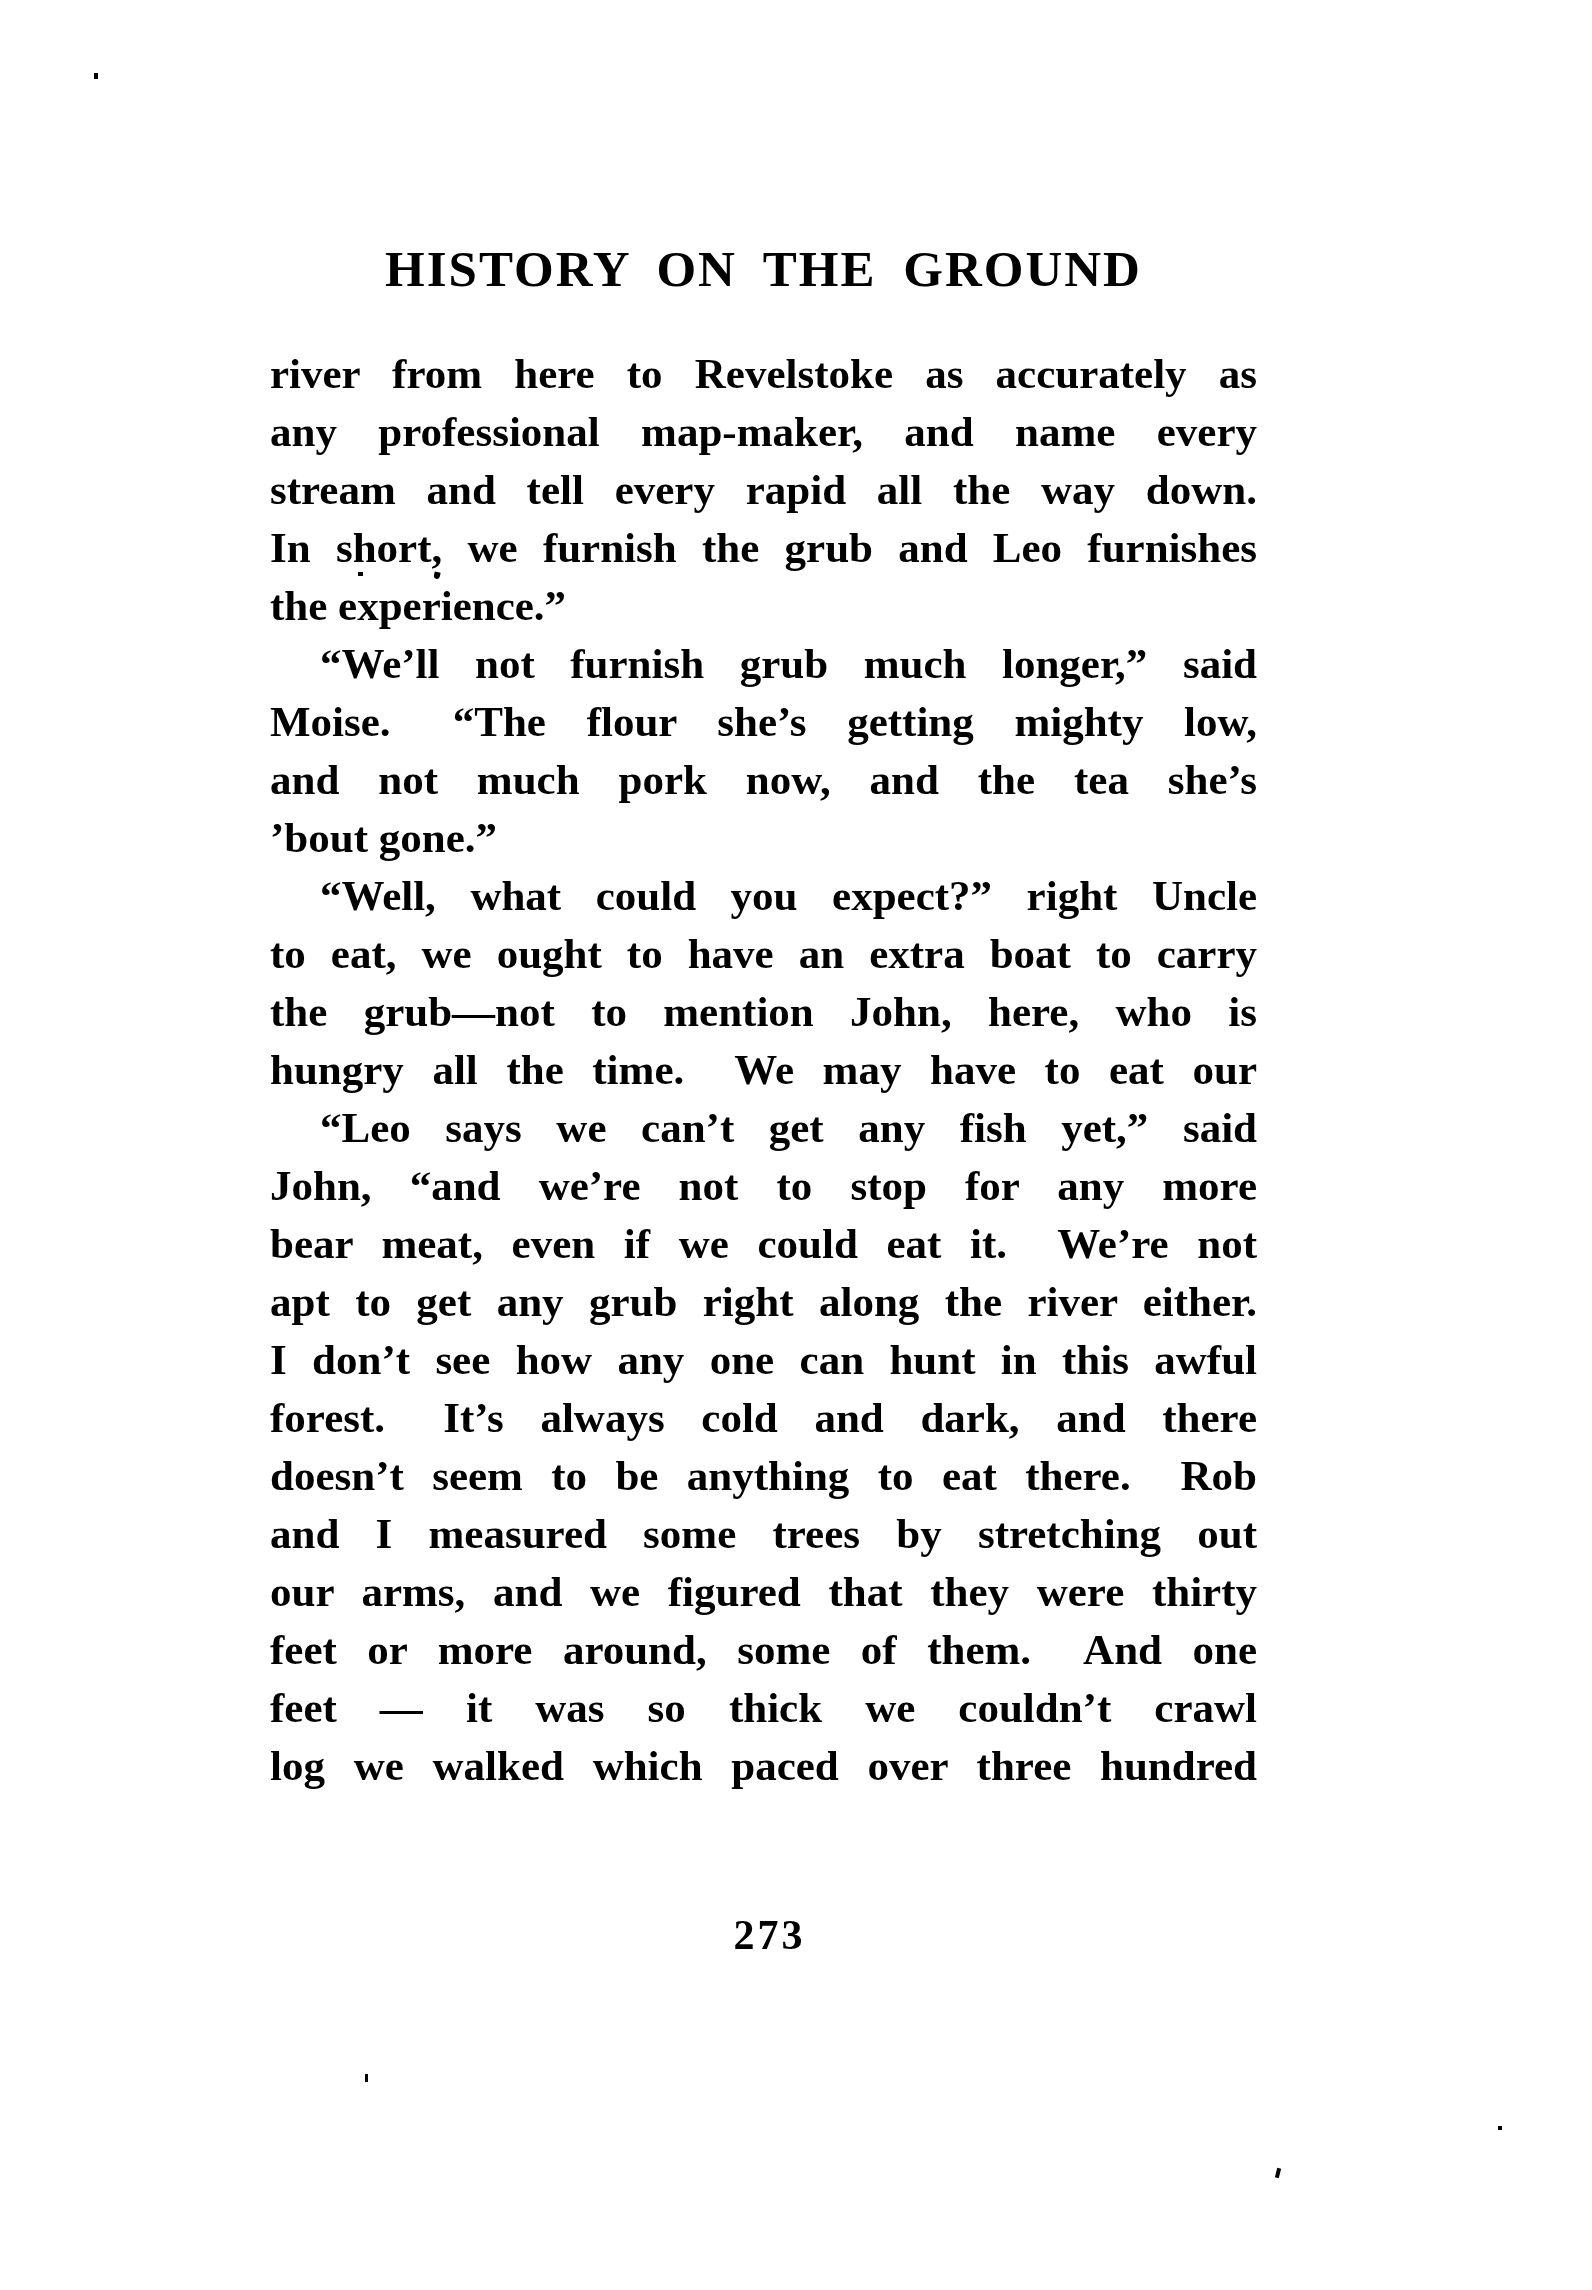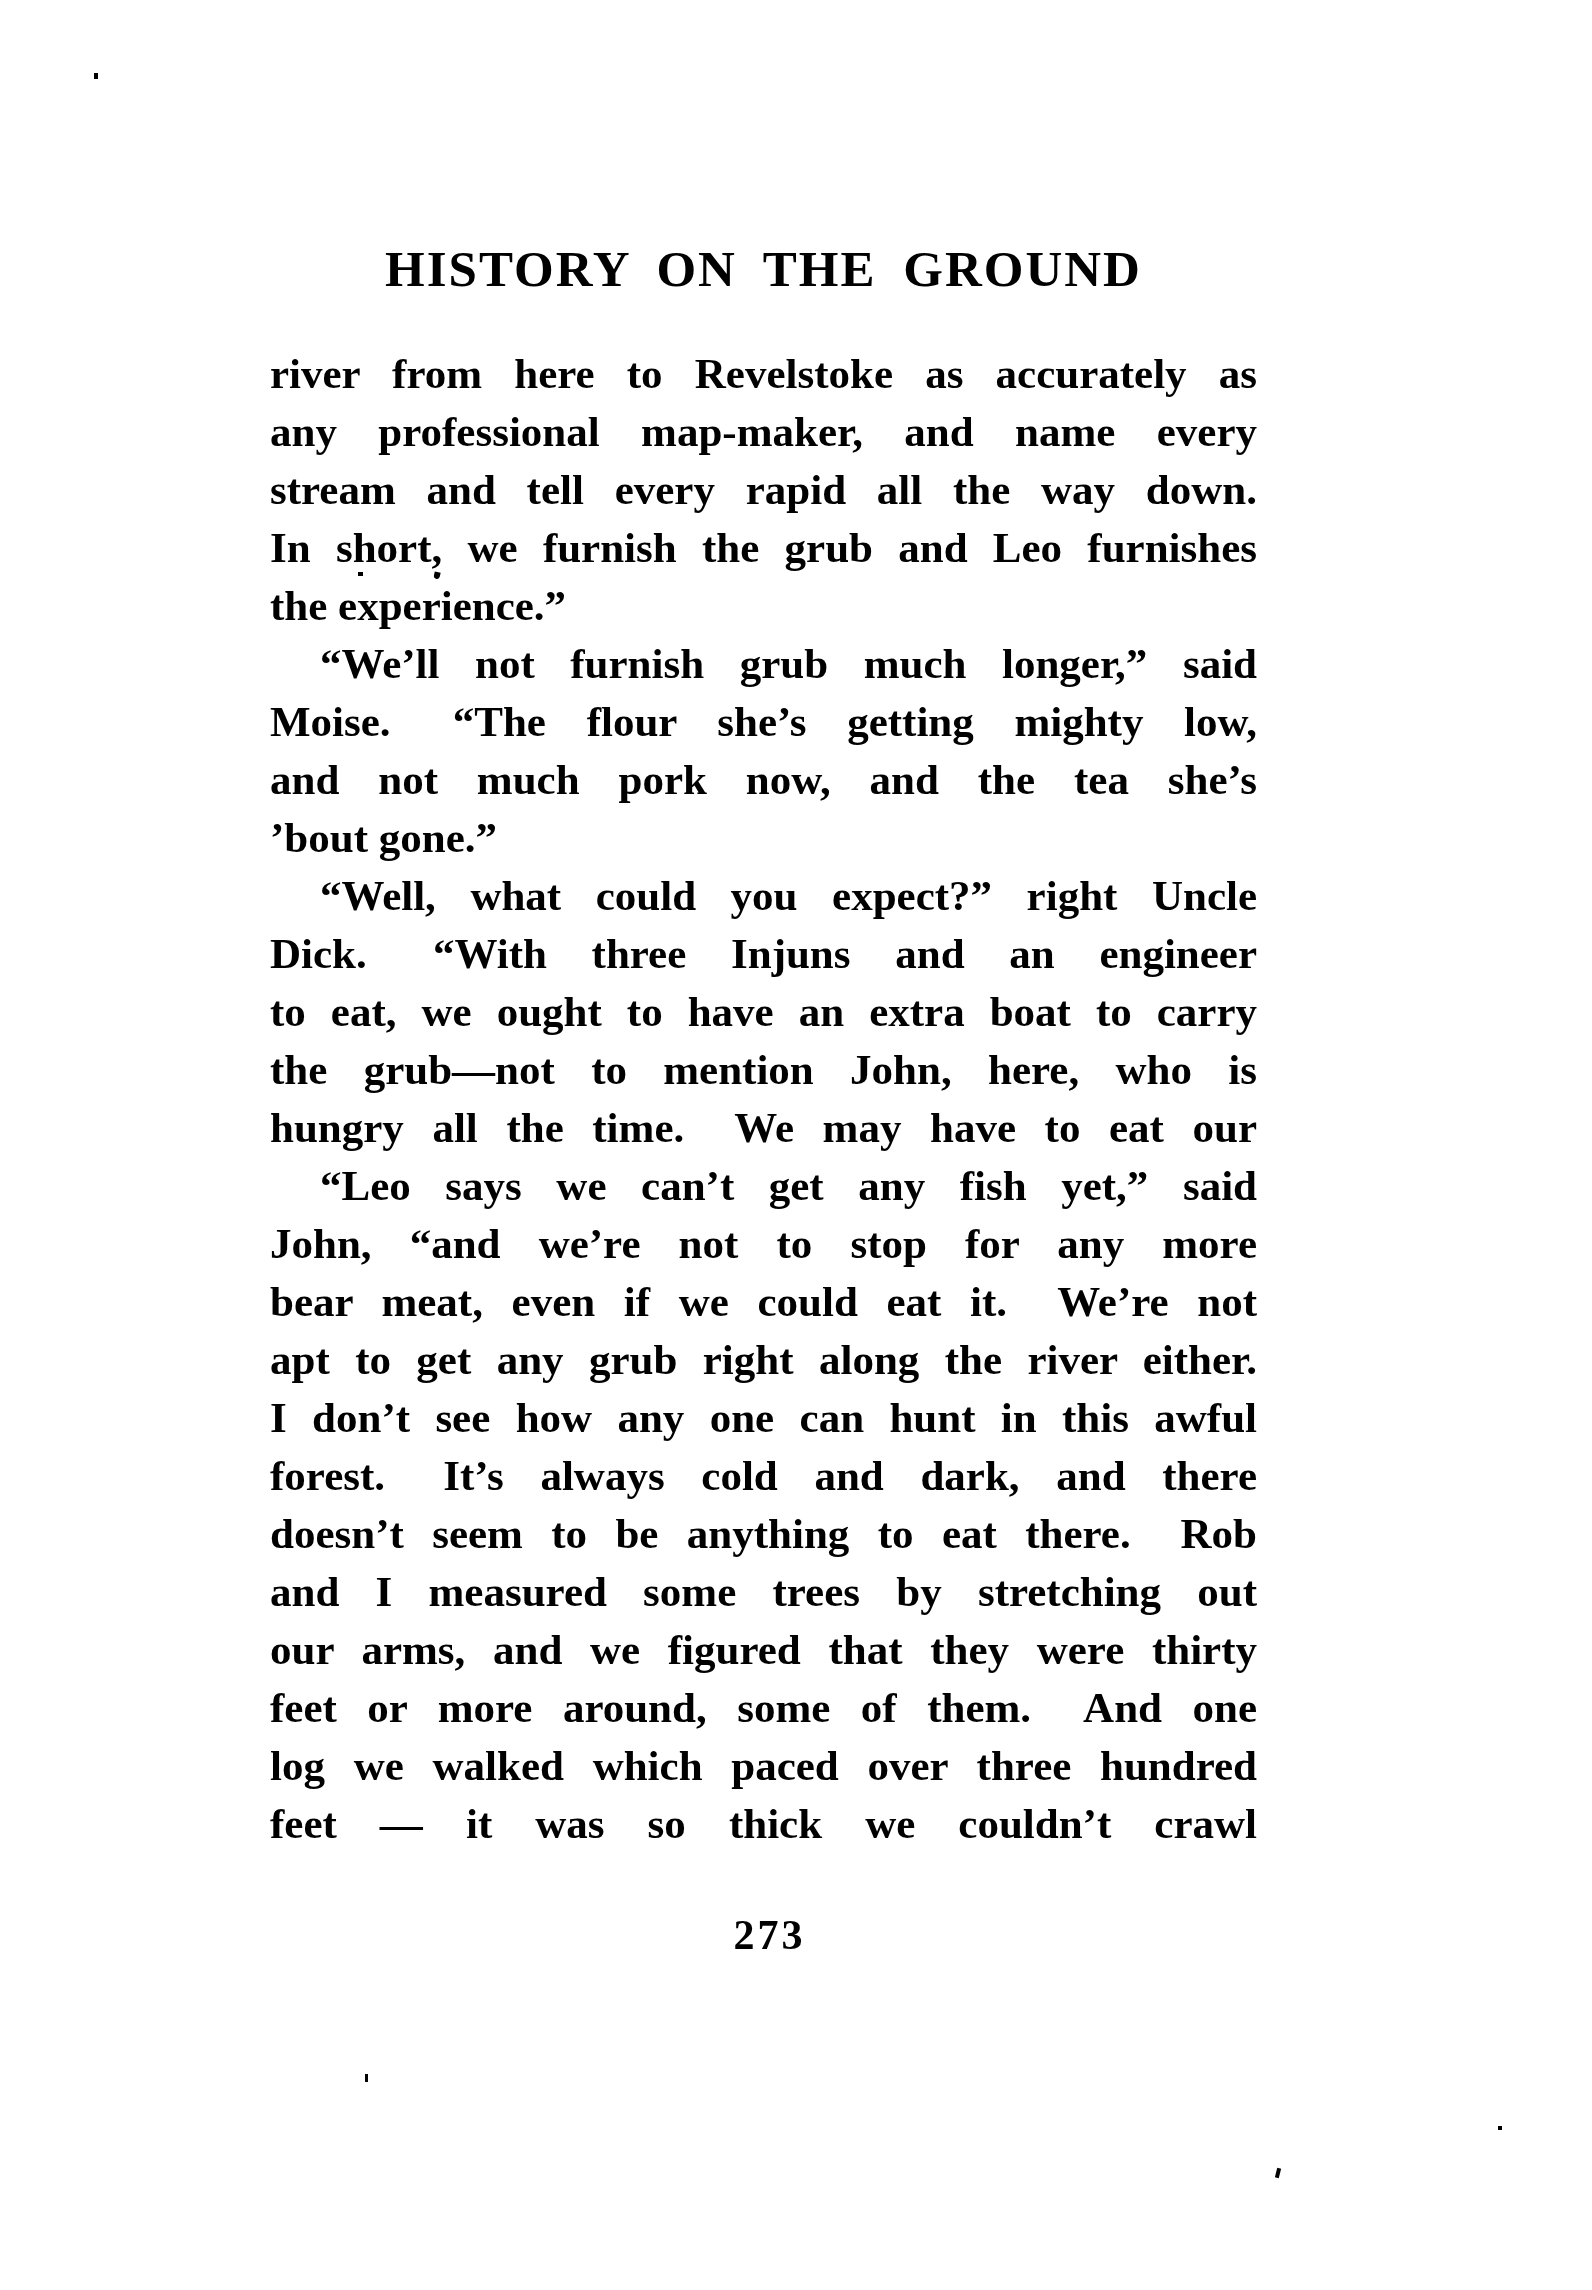--- a/index.html
+++ b/index.html
@@ -104,39 +104,38 @@
 
     <div class="para">
       <div class="line indent">“We’ll not furnish grub much longer,” said</div>
       <div class="line">Moise.  “The flour she’s getting mighty low,</div>
       <div class="line">and not much pork now, and the tea she’s</div>
       <div class="line end">’bout gone.”</div>
     </div>
 
     <div class="para">
       <div class="line indent">“Well, what could you expect?” right Uncle</div>
-      <div class="line">Dick.  “With three Injuns and an engineer</div>
       <div class="line">to eat, we ought to have an extra boat to carry</div>
       <div class="line">the grub—not to mention John, here, who is</div>
       <div class="line">hungry all the time.  We may have to eat our</div>
     </div>
 
     <div class="para">
       <div class="line indent">“Leo says we can’t get any fish yet,” said</div>
       <div class="line">John, “and we’re not to stop for any more</div>
       <div class="line">bear meat, even if we could eat it.  We’re not</div>
       <div class="line">apt to get any grub right along the river either.</div>
       <div class="line">I don’t see how any one can hunt in this awful</div>
       <div class="line">forest.  It’s always cold and dark, and there</div>
       <div class="line">doesn’t seem to be anything to eat there.  Rob</div>
       <div class="line">and I measured some trees by stretching out</div>
       <div class="line">our arms, and we figured that they were thirty</div>
       <div class="line">feet or more around, some of them.  And one</div>
+      <div class="line">feet — it was so thick we couldn’t crawl</div>
       <div class="line">log we walked which paced over three hundred</div>
-      <div class="line">feet — it was so thick we couldn’t crawl</div>
     </div>
 
   </div>
 
   <div class="page-number">273</div>
 
 </div>
 
 
 </body></html>

